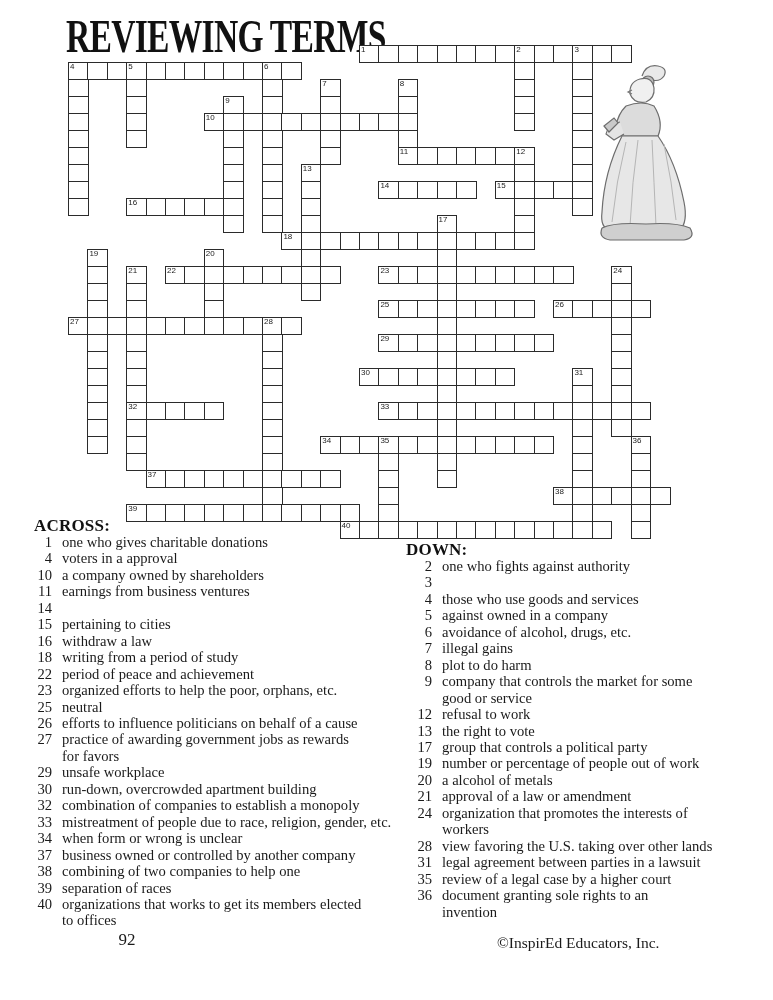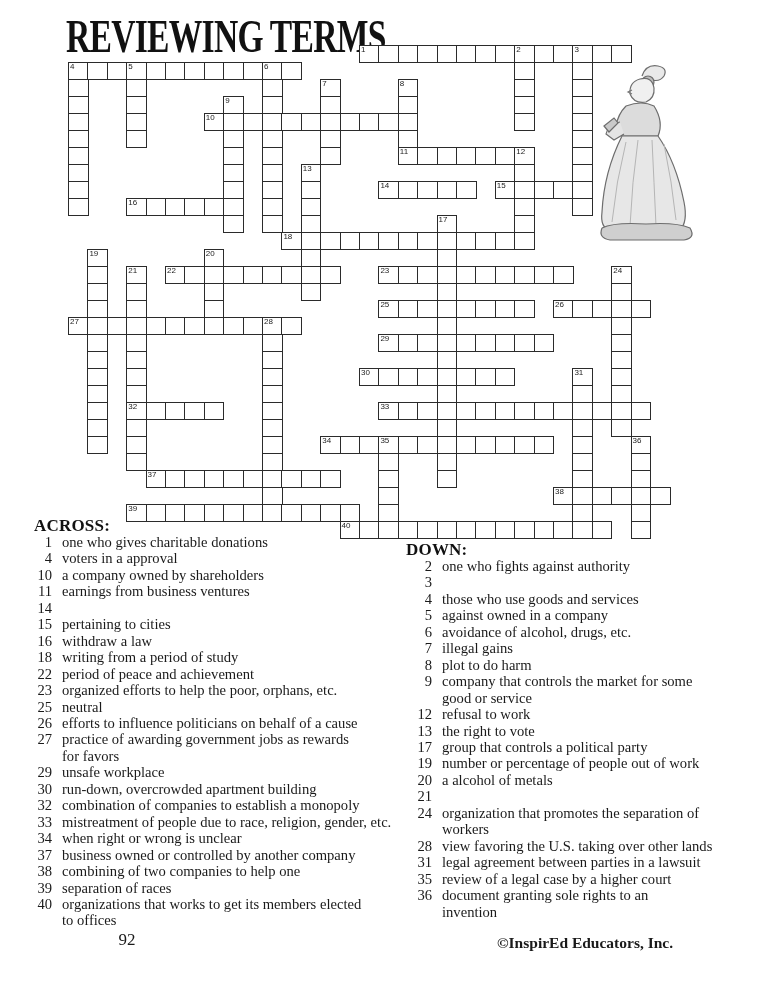--- a/index.html
+++ b/index.html
@@ -10,21 +10,21 @@
   #grid{position:absolute;left:0;top:0;width:773px;height:560px;}
   .cw-cell{position:absolute;box-sizing:border-box;border:1.2px solid #2b2b2b;background:#fff;}
   .cw-num{position:absolute;font-family:"Liberation Sans", sans-serif;font-size:8px;line-height:8px;
           color:#222;padding:1px 0 0 2px;pointer-events:none;}
   .section-header{position:absolute;font-weight:bold;font-size:17px;color:#111;letter-spacing:0.2px;}
   .clue-list{position:absolute;}
   .clue-row{display:flex;font-size:14.6px;line-height:16.45px;}
   .clue-num{flex:0 0 22px;width:22px;text-align:right;}
   .clue-text{margin-left:10px;white-space:pre-line;}
   .page-number{position:absolute;left:105px;top:930px;width:44px;text-align:center;font-size:17px;}
-  .copyright{position:absolute;left:497px;top:934px;font-size:15.5px;font-weight:bold;}
+  .copyright{position:absolute;left:497px;top:934px;font-size:15.5px;}
   .illus{position:absolute;left:596px;top:62px;width:102px;height:186px;}
 </style>
 </head>
 <body>
 
 <div class="page">
 
   <div class="title">REVIEWING TERMS</div>
 
   <div id="grid">
@@ -477,21 +477,21 @@
       <div class="clue-row">
         <div class="clue-num">32</div>
         <div class="clue-text">combination of companies to establish a monopoly</div>
       </div>
       <div class="clue-row">
         <div class="clue-num">33</div>
         <div class="clue-text">mistreatment of people due to race, religion, gender, etc.</div>
       </div>
       <div class="clue-row">
         <div class="clue-num">34</div>
-        <div class="clue-text">when right or wrong is unclear</div>
+        <div class="clue-text">when form or wrong is unclear</div>
       </div>
       <div class="clue-row">
         <div class="clue-num">37</div>
         <div class="clue-text">business owned or controlled by another company</div>
       </div>
       <div class="clue-row">
         <div class="clue-num">38</div>
         <div class="clue-text">combining of two companies to help one</div>
       </div>
       <div class="clue-row">
@@ -554,24 +554,25 @@
       <div class="clue-row">
         <div class="clue-num">19</div>
         <div class="clue-text">number or percentage of people out of work</div>
       </div>
       <div class="clue-row">
         <div class="clue-num">20</div>
         <div class="clue-text">a alcohol of metals</div>
       </div>
       <div class="clue-row">
         <div class="clue-num">21</div>
+        <div class="clue-text">approval of a law or amendment</div>
       </div>
       <div class="clue-row">
         <div class="clue-num">24</div>
-        <div class="clue-text">organization that promotes the separation of
+        <div class="clue-text">organization that promotes the interests of
 workers</div>
       </div>
       <div class="clue-row">
         <div class="clue-num">28</div>
         <div class="clue-text">view favoring the U.S. taking over other lands</div>
       </div>
       <div class="clue-row">
         <div class="clue-num">31</div>
         <div class="clue-text">legal agreement between parties in a lawsuit</div>
       </div>

